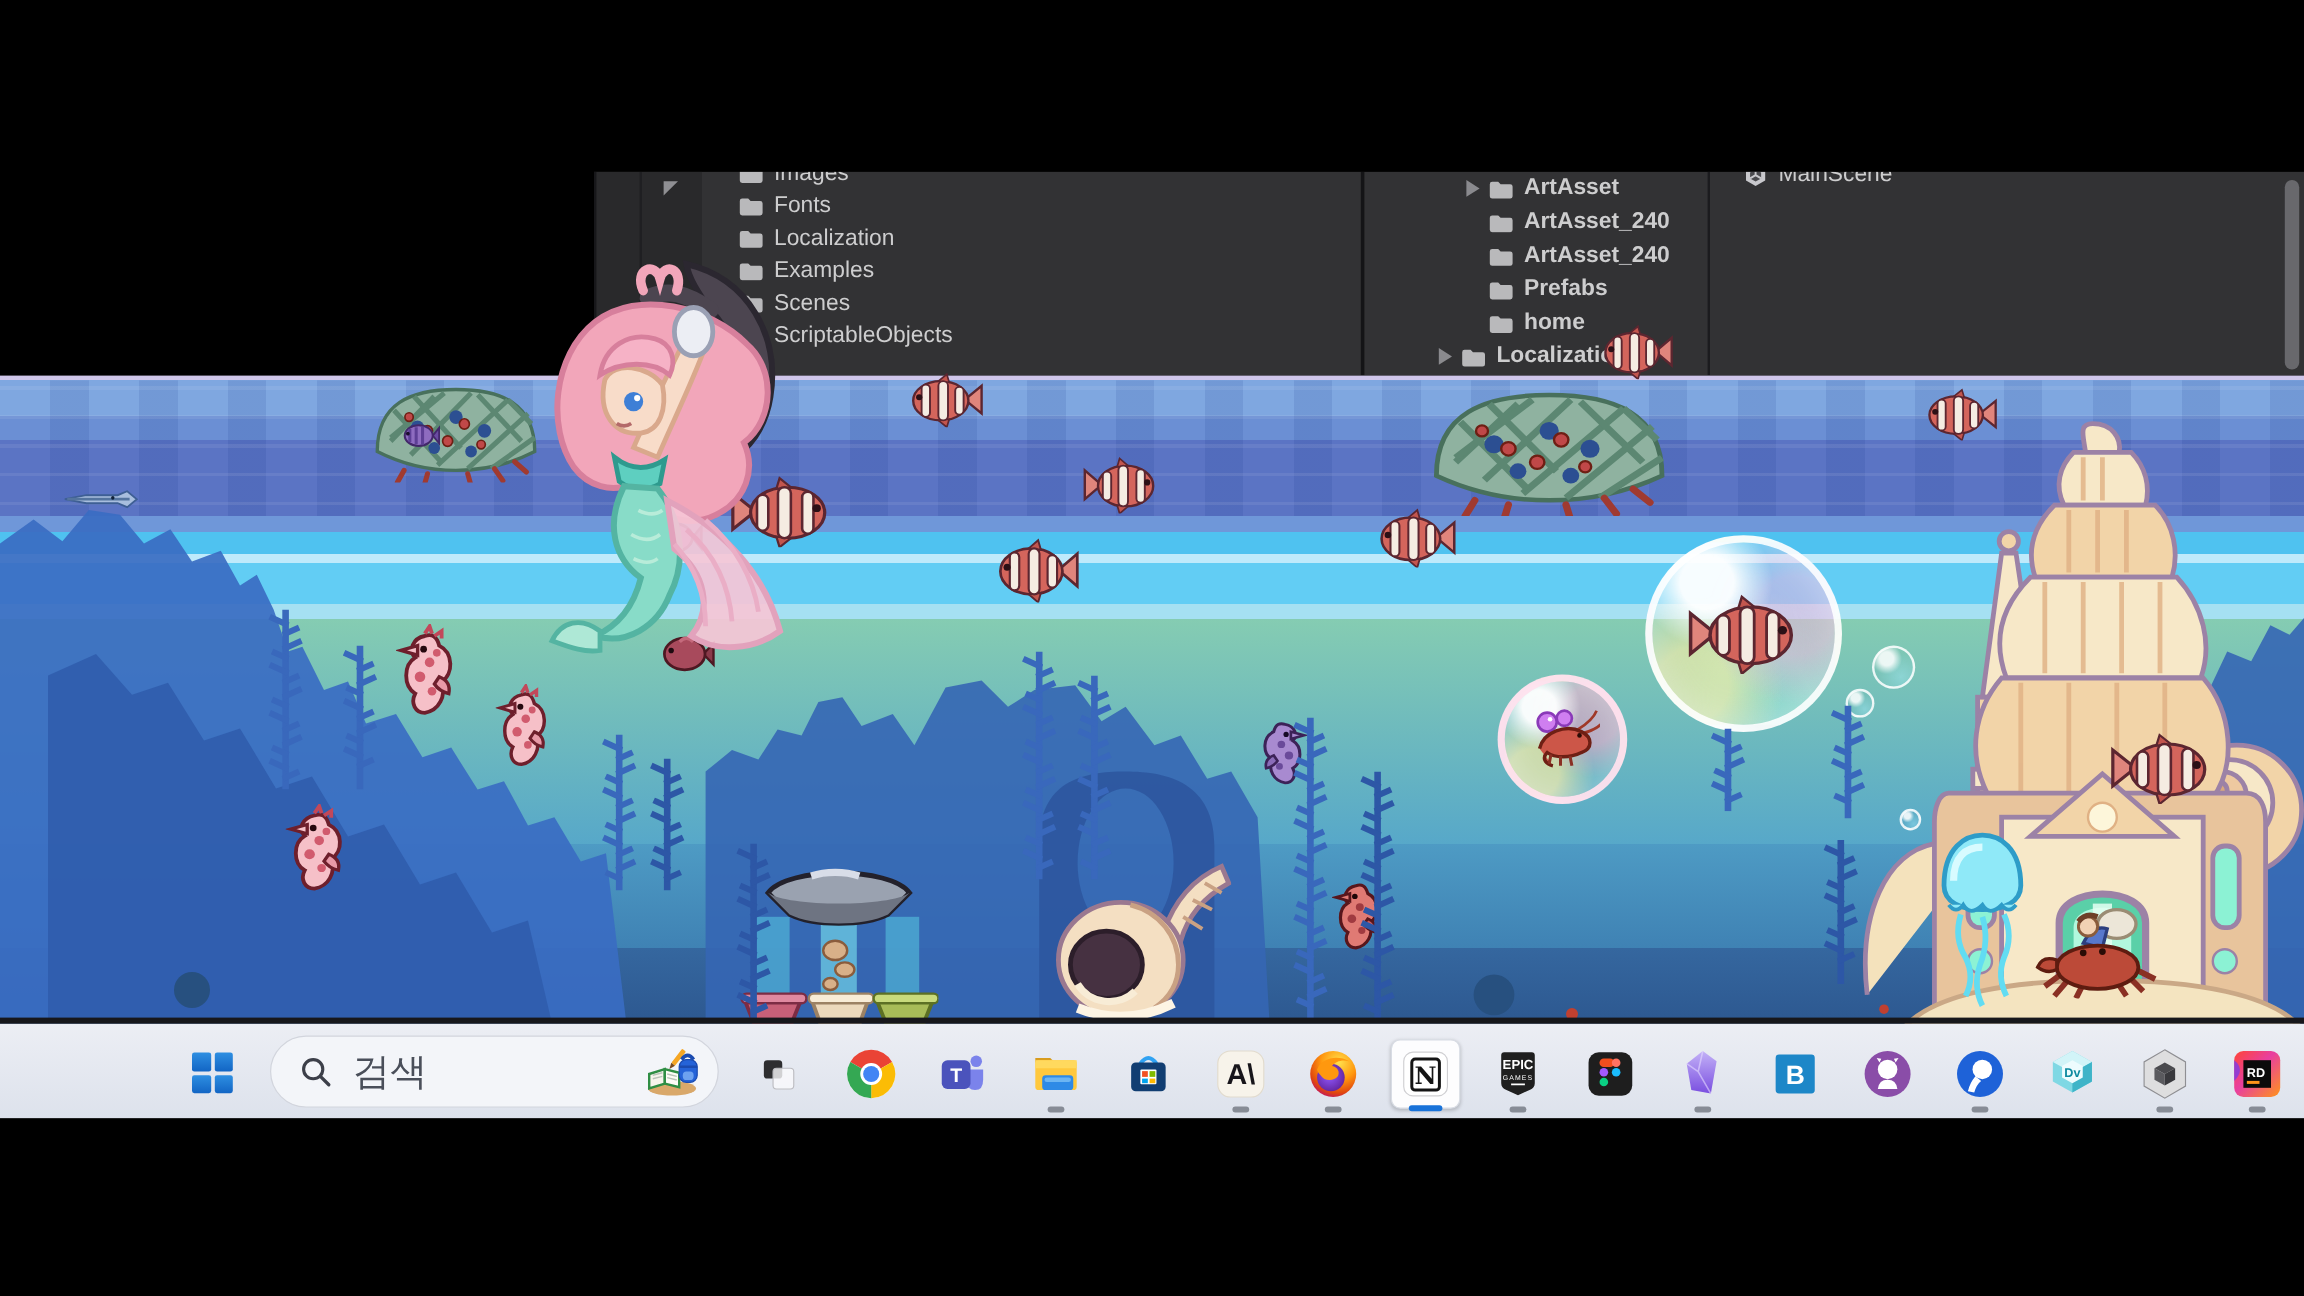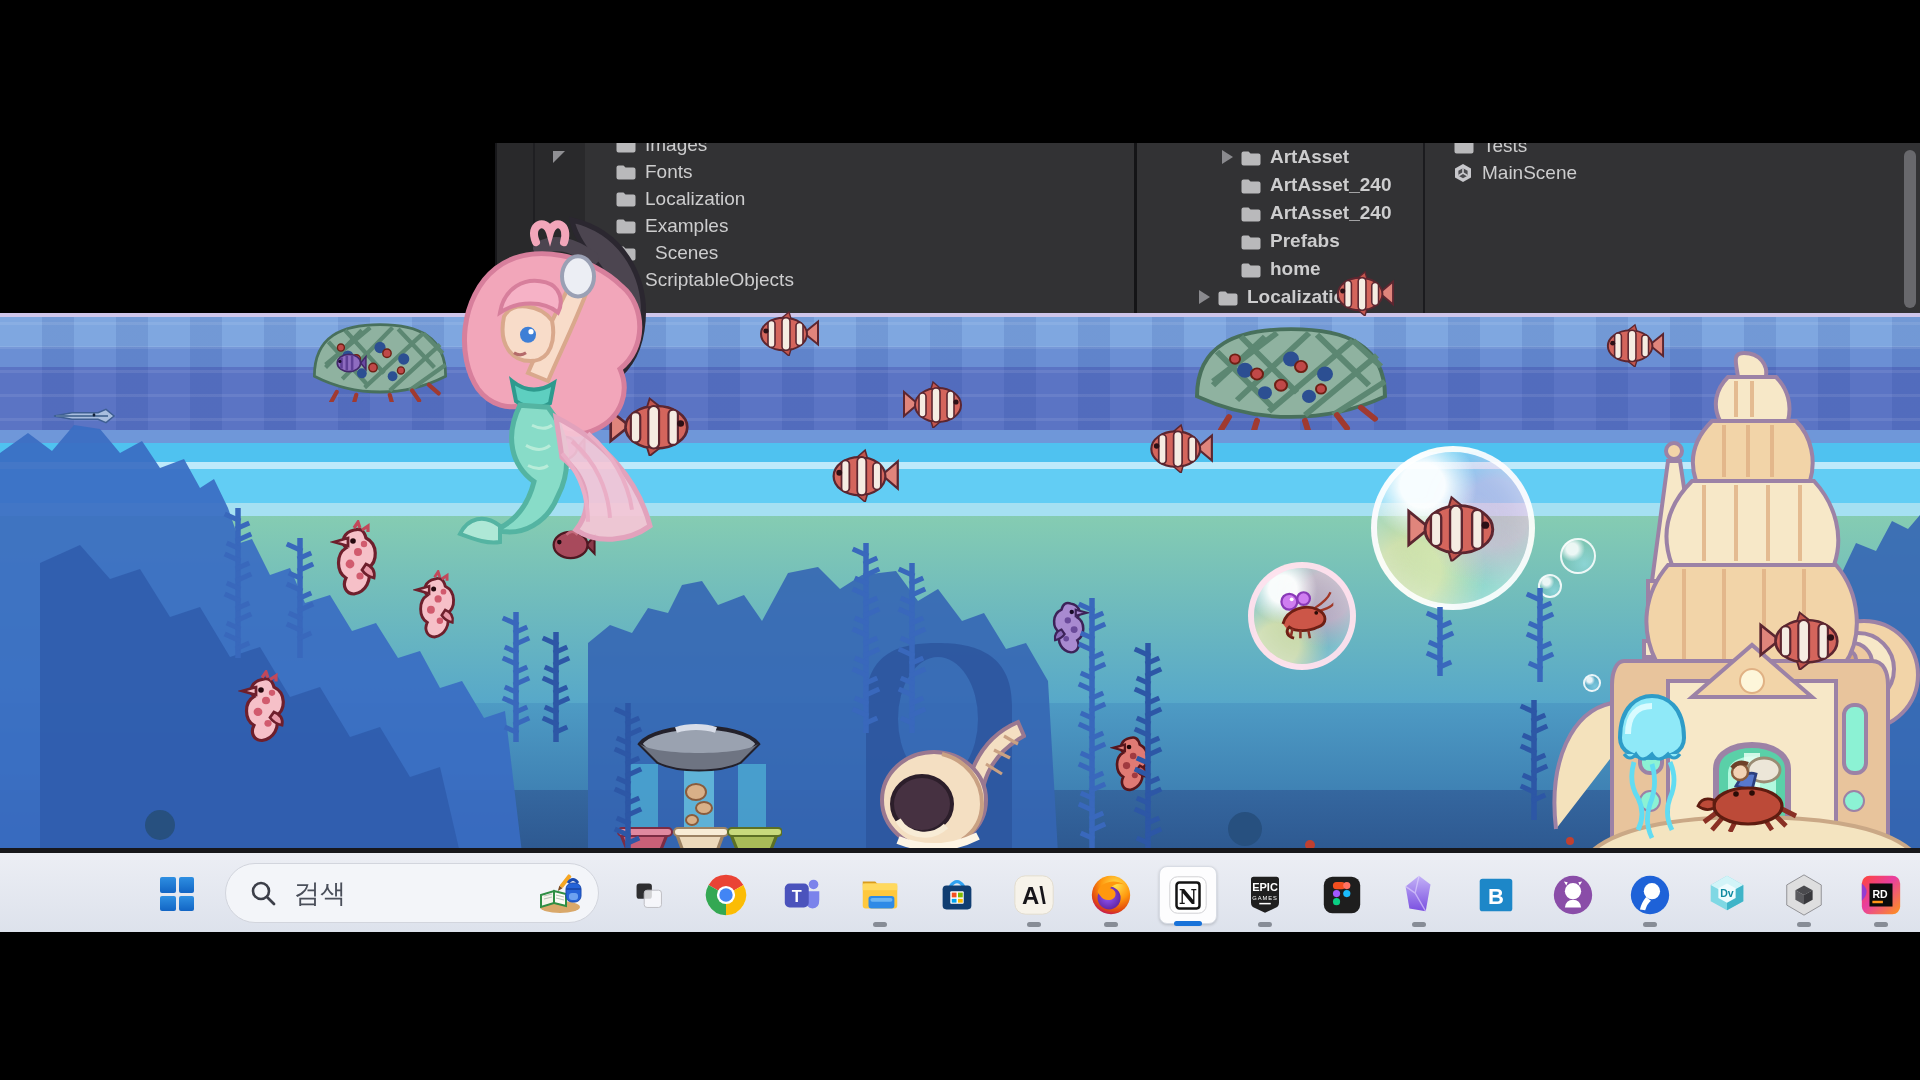--- a/index.html
+++ b/index.html
@@ -72,21 +72,21 @@
   #taskbar{position:absolute;left:0;top:848px;width:1920px;height:84px;z-index:40;
            border-top:5px solid #17171b;
            background:linear-gradient(180deg,#eceef4,#dde2ec);}
   #start-btn{position:absolute;left:150px;top:14px;width:54px;height:54px;border-radius:8px;
              display:flex;align-items:center;justify-content:center;}
   #win-logo{width:34px;height:34px;display:grid;grid-template-columns:1fr 1fr;grid-template-rows:1fr 1fr;gap:3px;}
   #win-logo i{background:linear-gradient(180deg,#2e8fe2,#1265c4);border-radius:2px;}
   #search-pill{position:absolute;left:225px;top:10px;width:374px;height:60px;border-radius:30px;
                background:#f3f5f9;border:1px solid #d2d5dd;display:flex;align-items:center;
                padding:0 14px 0 22px;}
-  #search-input{flex:1;border:none;outline:none;background:transparent;font-size:26px;color:#3f4450;
+  #search-input{flex:1;border:none;outline:none;background:transparent;font-size:31px;color:#3f4450;
                 font-family:"Liberation Sans",sans-serif;margin-left:14px;min-width:0;}
   #search-input::placeholder{color:#4a4f5a;opacity:1;}
   #icon-row{position:absolute;left:620px;top:10px;height:64px;display:flex;align-items:center;gap:19px;}
   .task-icon{position:relative;width:58px;height:58px;display:flex;align-items:center;justify-content:center;
              border-radius:8px;flex:0 0 auto;}
   .task-icon.active{background:#fdfdfe;border:1px solid #d8dce4;box-shadow:0 1px 3px rgba(0,0,0,.18);}
   .task-icon svg{width:46px;height:46px;display:block;}
   .ind{position:absolute;bottom:-3px;left:50%;transform:translateX(-50%);height:5px;width:14px;
        border-radius:3px;background:#878c96;}
   .ind.active{width:28px;background:#1872d9;}
@@ -136,21 +136,21 @@
             <span>Localization</span>
           </div>
           <div class="urow" style="padding-left: 30px;">
             <span class="ficon">
               <svg width="21" height="17" viewBox="0 0 21 17">
                 <path d="M1.5 4.5q0-2 2-2h5l2 2h8q2 0 2 2v8q0 2-2 2h-15q-2 0-2-2Z" fill="#b9b9bb"></path>
               </svg>
             </span>
             <span>Examples</span>
           </div>
-          <div class="urow" style="padding-left: 30px; gap: 10px;">
+          <div class="urow" style="padding-left: 30px;">
             <span class="ficon">
               <svg width="21" height="17" viewBox="0 0 21 17">
                 <path d="M1.5 4.5q0-2 2-2h5l2 2h8q2 0 2 2v8q0 2-2 2h-15q-2 0-2-2Z" fill="#b9b9bb"></path>
               </svg>
             </span>
             <span>Scenes</span>
           </div>
           <div class="urow" style="padding-left: 30px;">
             <span class="ficon">
               <svg width="21" height="17" viewBox="0 0 21 17">
@@ -215,28 +215,20 @@
                 <path d="M1.5 4.5q0-2 2-2h5l2 2h8q2 0 2 2v8q0 2-2 2h-15q-2 0-2-2Z" fill="#b9b9bb"></path>
               </svg>
             </span>
             <span>Localization</span>
           </div>
         </div>
       </div>
     <div id="art-scrollbar"></div>
     <div class="upanel" id="panel-scene">
         <div style="position: relative; top: -11px;">
-          <div class="urow" style="padding-left: 26px;">
-            <span class="ficon">
-              <svg width="21" height="17" viewBox="0 0 21 17">
-                <path d="M1.5 4.5q0-2 2-2h5l2 2h8q2 0 2 2v8q0 2-2 2h-15q-2 0-2-2Z" fill="#b9b9bb"></path>
-              </svg>
-            </span>
-            <span>Tests</span>
-          </div>
           <div class="urow" style="padding-left: 26px;">
             <span class="ficon">
               <svg width="20" height="20" viewBox="0 0 20 20">
                 <path d="M10 1l8 4.6v8.8L10 19l-8-4.6V5.6Z" fill="#c8c8cc"></path>
                 <path d="M10 5.2l4.6 2.6v4.9L10 15.3l-4.6-2.6V7.8Z" fill="#4a4a4e"></path>
                 <path d="M10 5.2V10l4.6 2.7M10 10l-4.6 2.7" stroke="#c8c8cc" stroke-width="1.6" fill="none"></path>
               </svg>
             </span>
             <span>MainScene</span>
           </div>

